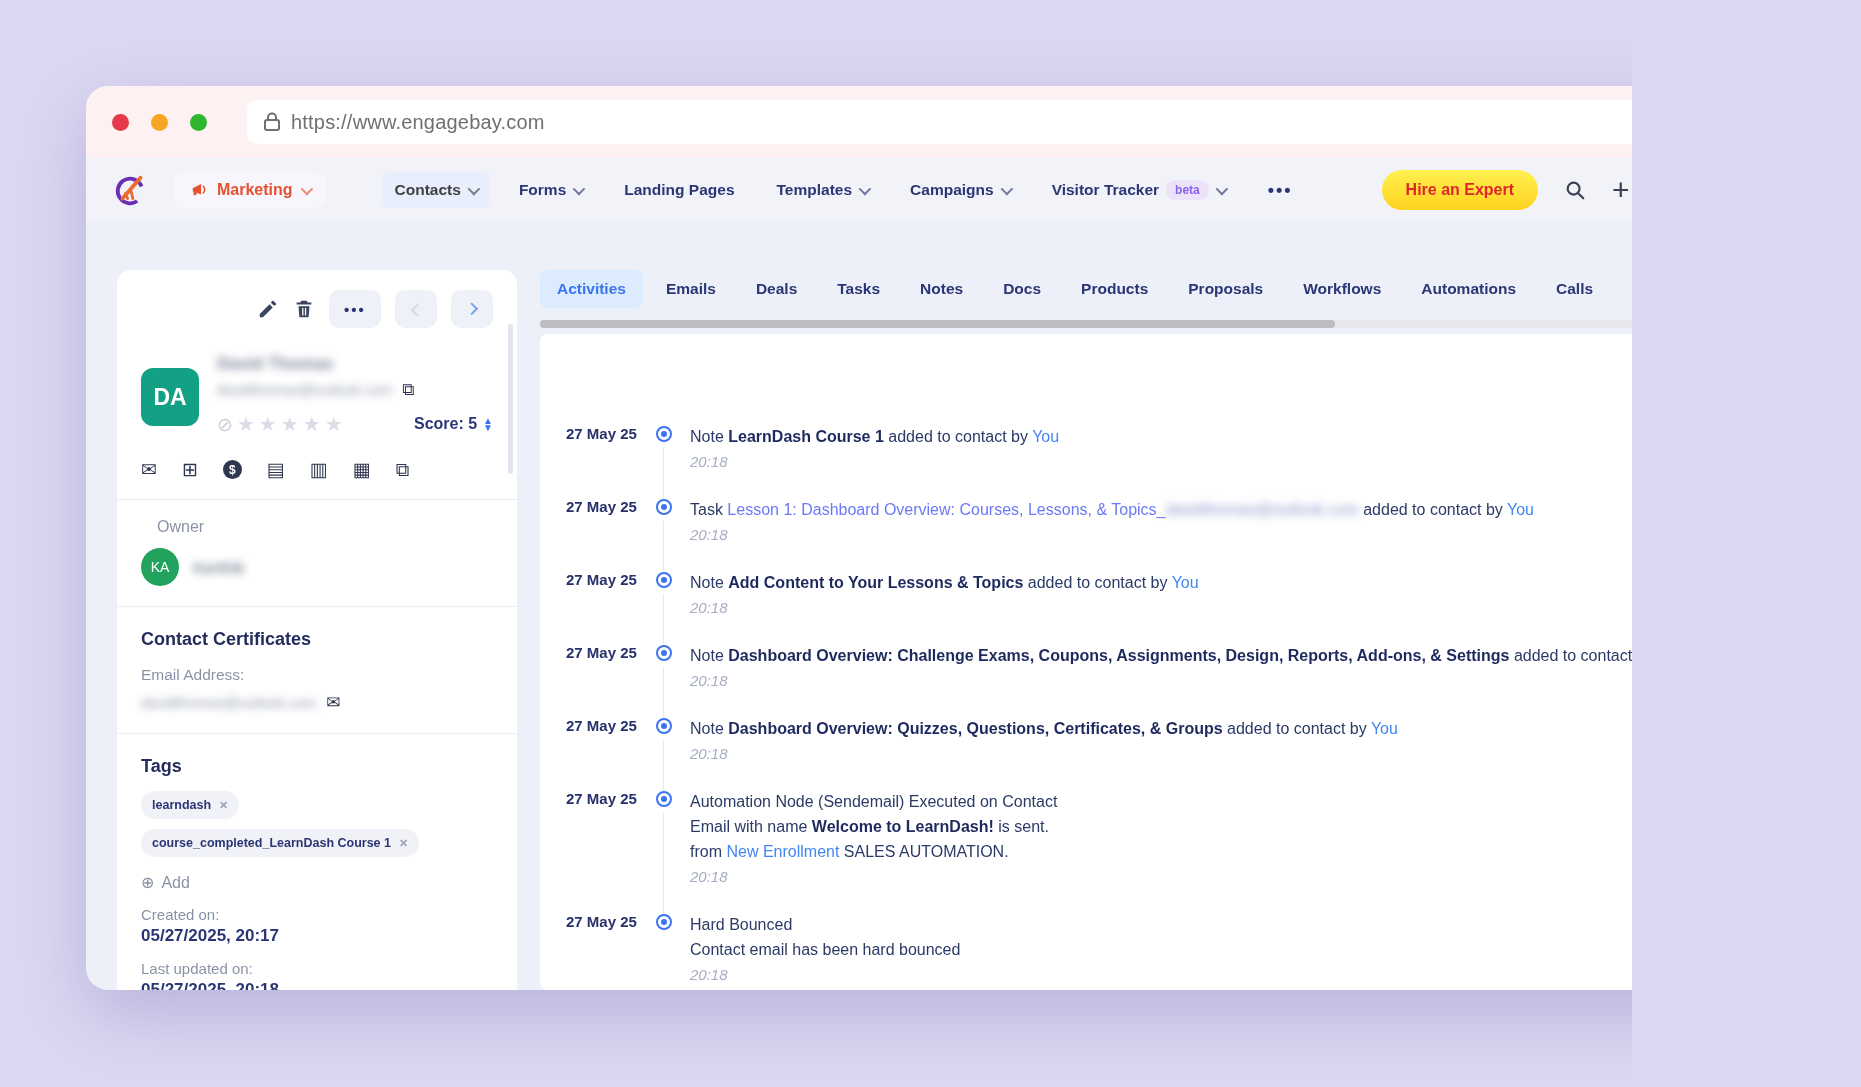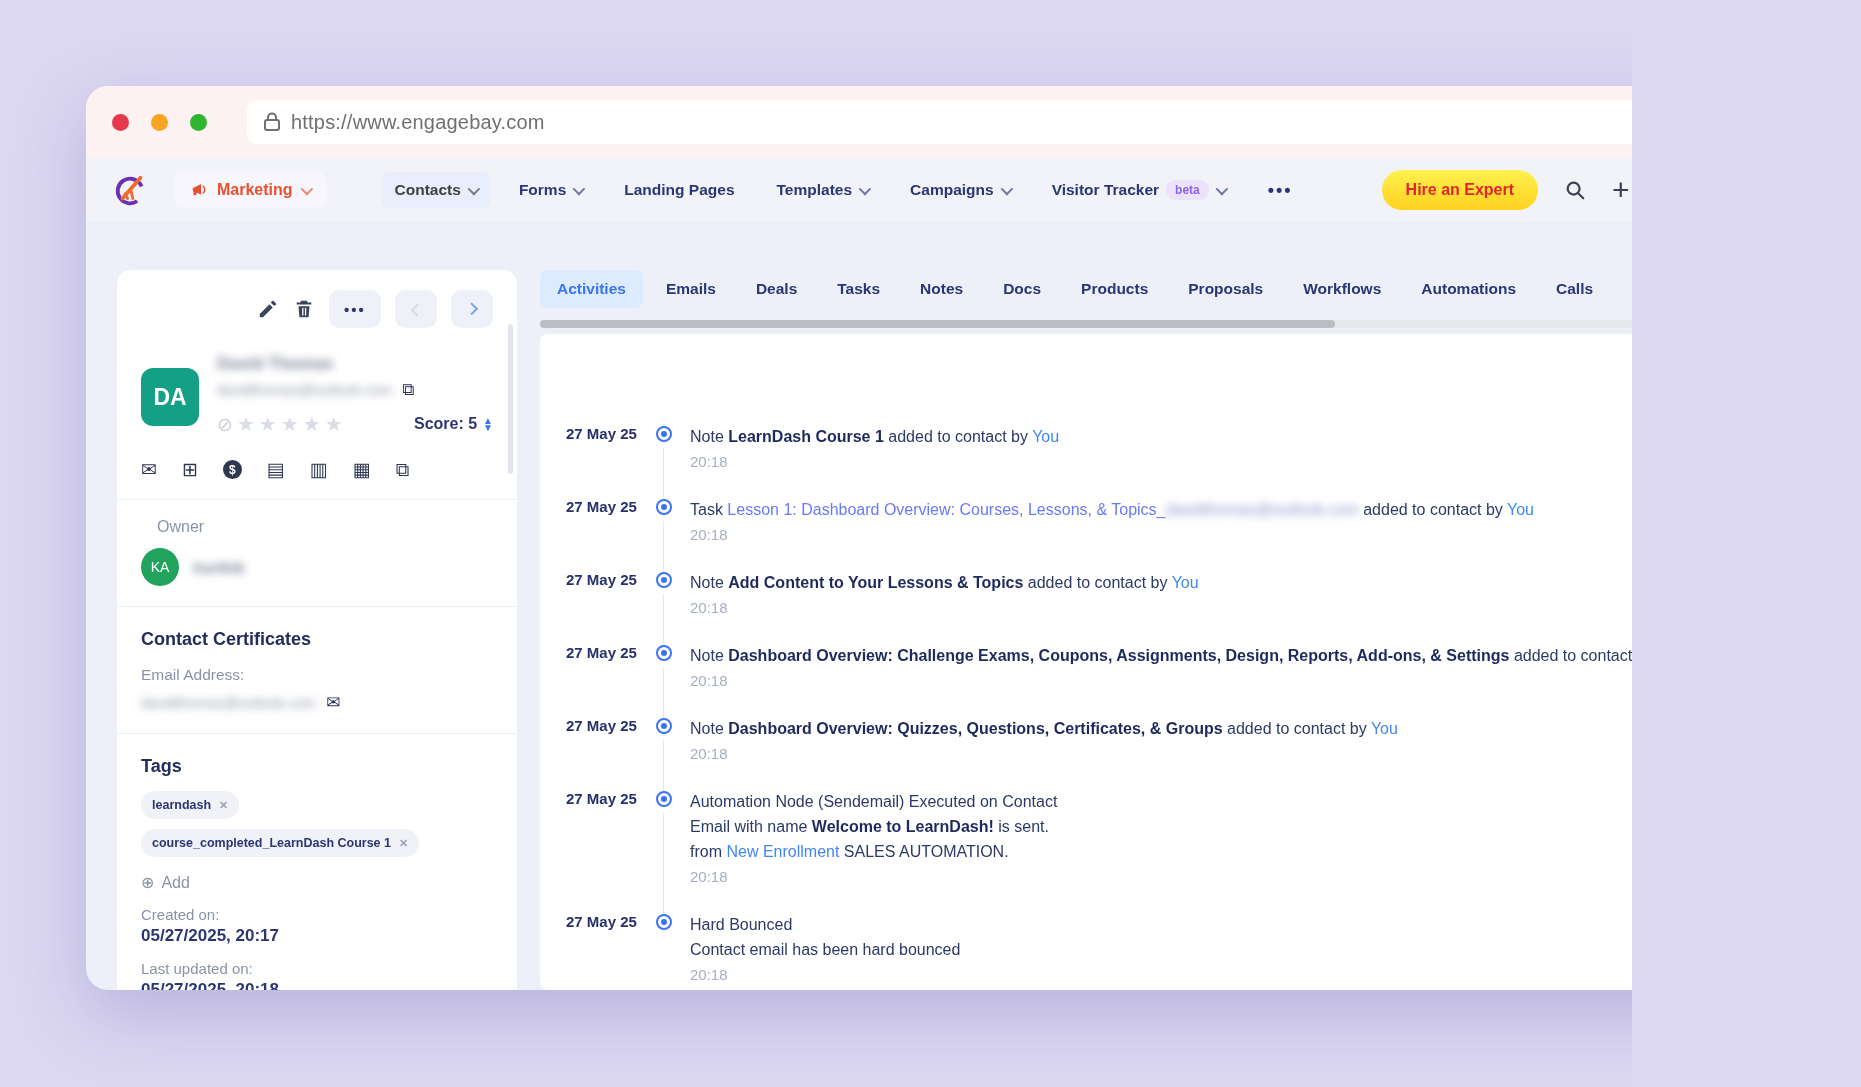--- a/index.html
+++ b/index.html
@@ -92,21 +92,21 @@
   .feed-item:last-child .bulletcol::before{display:none;}
   .bullet{position:absolute;left:2px;top:2px;width:12px;height:12px;border:2px solid #3b74f0;border-radius:50%;}
   .bullet::after{content:'';position:absolute;left:3px;top:3px;width:6px;height:6px;border-radius:50%;background:#3b74f0;}
   .feed-body{flex:1;min-width:0;}
   .feed-line{color:#2b3a66;font-size:16px;line-height:25px;}
   .seg-n{color:#2b3a66;}
   .seg-b{color:#1e2a5e;font-weight:800;}
   .seg-l{color:#4186f5;cursor:pointer;}
   .seg-lp{color:#6a79f7;cursor:pointer;}
   .seg-lb{color:#8a93c9;filter:blur(4px);}
-  .feed-time{color:#a6aec2;font-size:15px;margin-top:4px;}
+  .feed-time{color:#a6aec2;font-size:15px;margin-top:4px;font-style:italic;}
   
   .float-widget{position:absolute;right:-12px;top:498px;width:64px;height:64px;border-radius:50%;background:#fff;
                 box-shadow:0 6px 18px rgba(40,40,90,.18);display:flex;align-items:center;justify-content:center;cursor:pointer;}
   .fw-ico{position:relative;width:30px;height:26px;}
   .fw-ico .mon{position:absolute;left:0;top:0;width:24px;height:15px;background:#27316b;border-radius:3px;}
   .fw-ico .base{position:absolute;left:2px;top:17px;width:12px;height:4px;background:#27316b;border-radius:1px;}
   .fw-ico .ph{position:absolute;right:0;top:8px;width:12px;height:18px;background:#27316b;border-radius:3px;border:2px solid #fff;}
   svg{display:block;}
 </style>
 </head>

